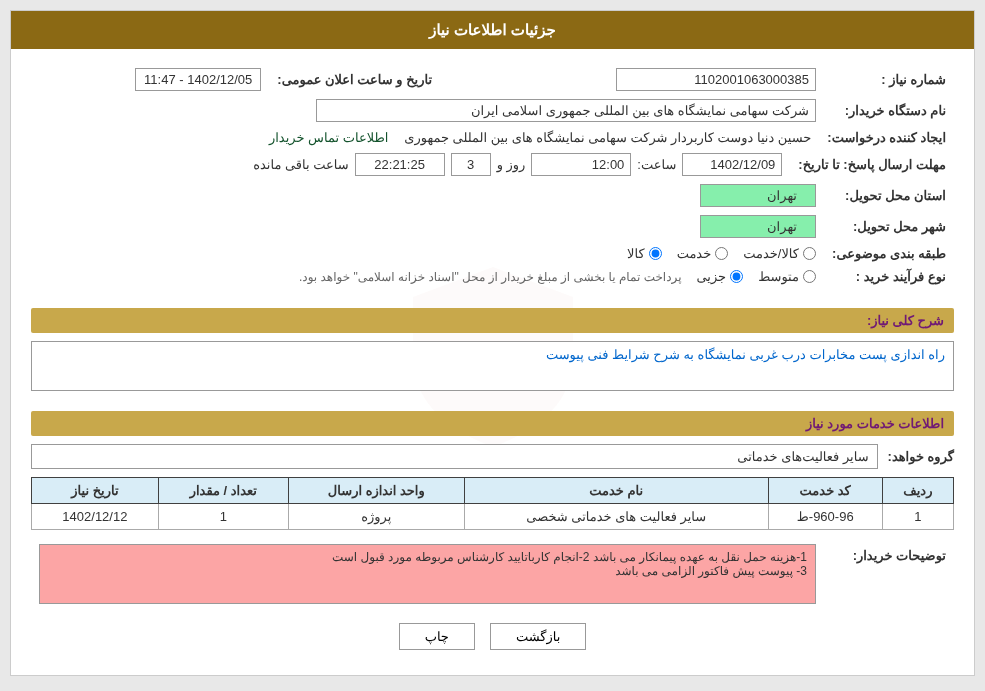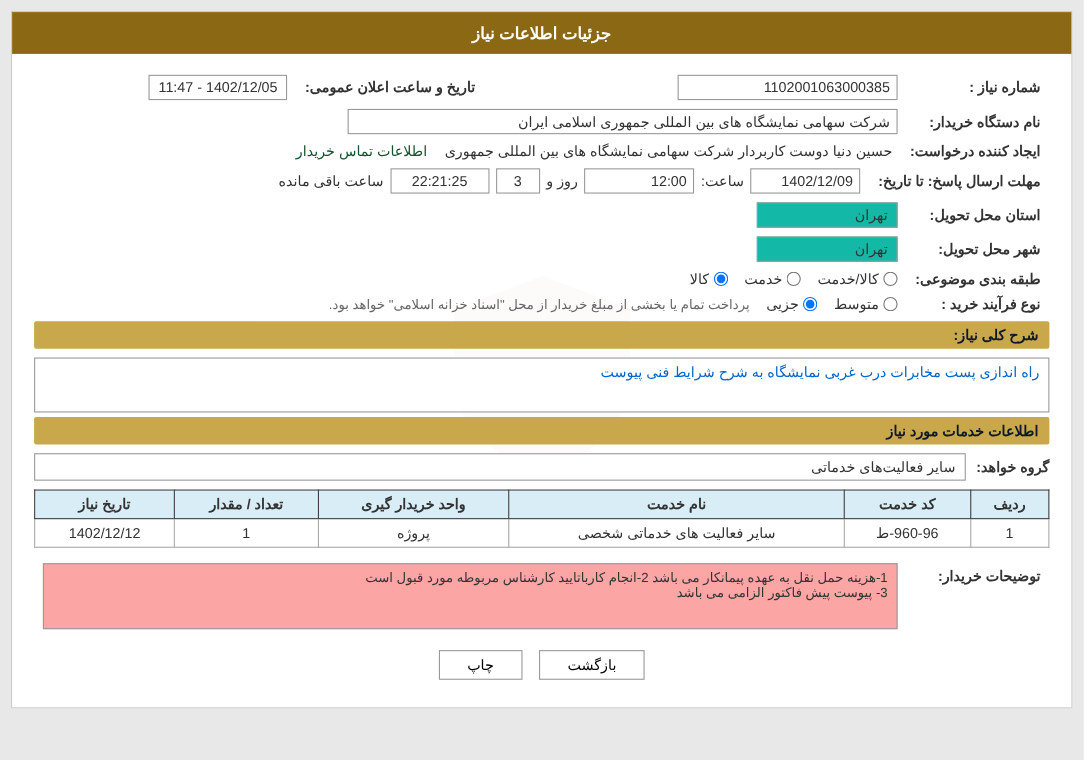--- a/index.html
+++ b/index.html
@@ -26,25 +26,25 @@
       text-align: center;
       padding: 10px 15px;
       font-size: 15px;
       font-weight: bold;
     }
     .card-body {
       padding: 15px 20px;
     }
     .section-title {
       background: #c8a84b;
-      color: #0f172a;
+      color: #701a75;
       padding: 5px 10px;
       font-weight: bold;
       font-size: 13px;
-      margin: 4px 0 8px 0;
+      margin: 20px 0 8px 0;
       border-radius: 2px;
     }
     .info-table {
       width: 100%;
       border-collapse: collapse;
     }
     .info-table td {
       padding: 4px 8px;
       vertical-align: middle;
     }
@@ -67,24 +67,24 @@
     }
     .input-box-wide {
       border: 1px solid #999;
       background: #fff;
       padding: 3px 6px;
       display: inline-block;
       width: 500px;
     }
     .input-box-small {
       border: 1px solid #999;
-      background: #14b8a6;
-      padding: 3px 8px;
+      background: #86efac;
+      padding: 3px 18px;
       display: inline-block;
-      width: 128px;
+      width: 116px;
     }
     .blue-link {
       color: #14532d;
       cursor: pointer;
     }
     .date-row {
       display: flex;
       align-items: center;
       gap: 6px;
       flex-wrap: wrap;
@@ -365,21 +365,21 @@
             <span style="font-weight:bold; white-space:nowrap;">گروه خواهد:</span>
             <span class="service-group-box">سایر فعالیت‌های خدماتی</span>
           </div>
 
           <table class="data-table">
             <thead>
               <tr>
                 <th>ردیف</th>
                 <th>کد خدمت</th>
                 <th>نام خدمت</th>
-                <th>واحد خریدار گیری</th>
+                <th>واحد اندازه ارسال</th>
                 <th>تعداد / مقدار</th>
                 <th>تاریخ نیاز</th>
               </tr>
             </thead>
             <tbody id="services-tbody">
             <tr>
                   <td>1</td>
                   <td>960-96-ط</td>
                   <td>سایر فعالیت های خدماتی شخصی</td>
                   <td>پروژه</td>

